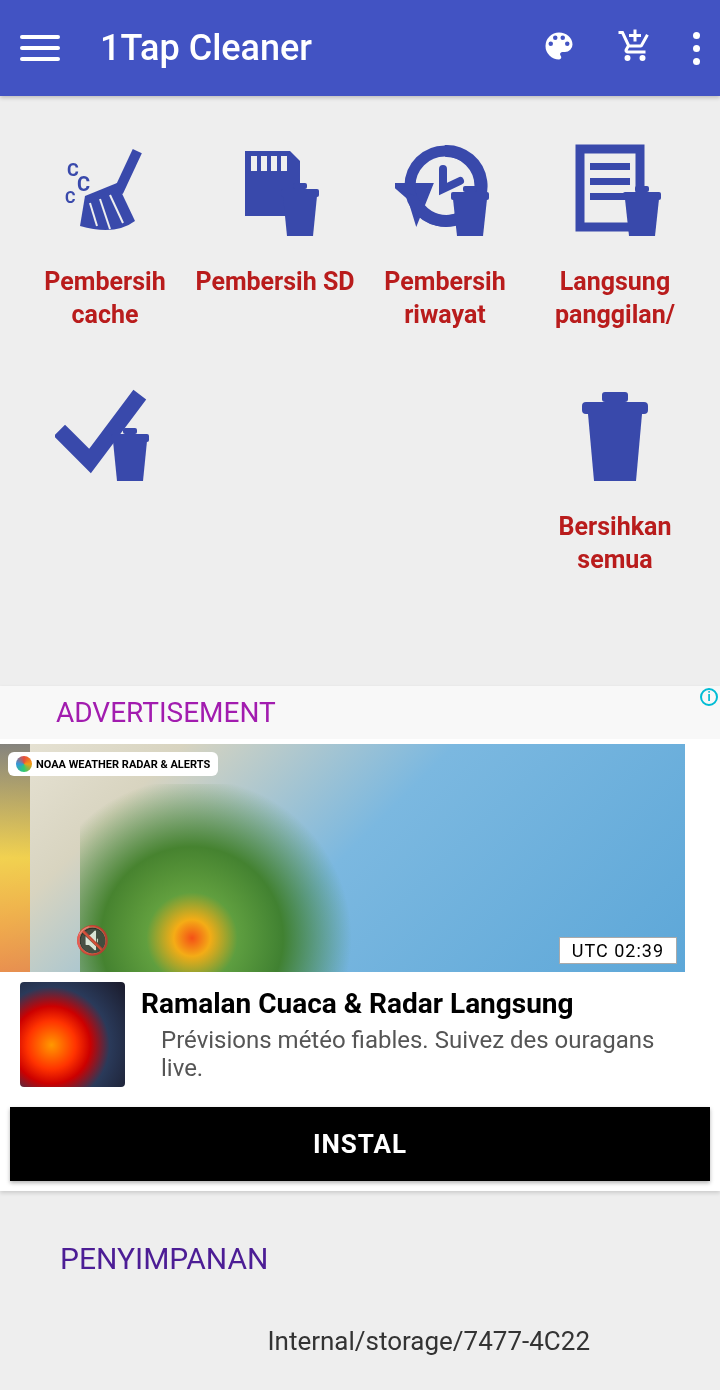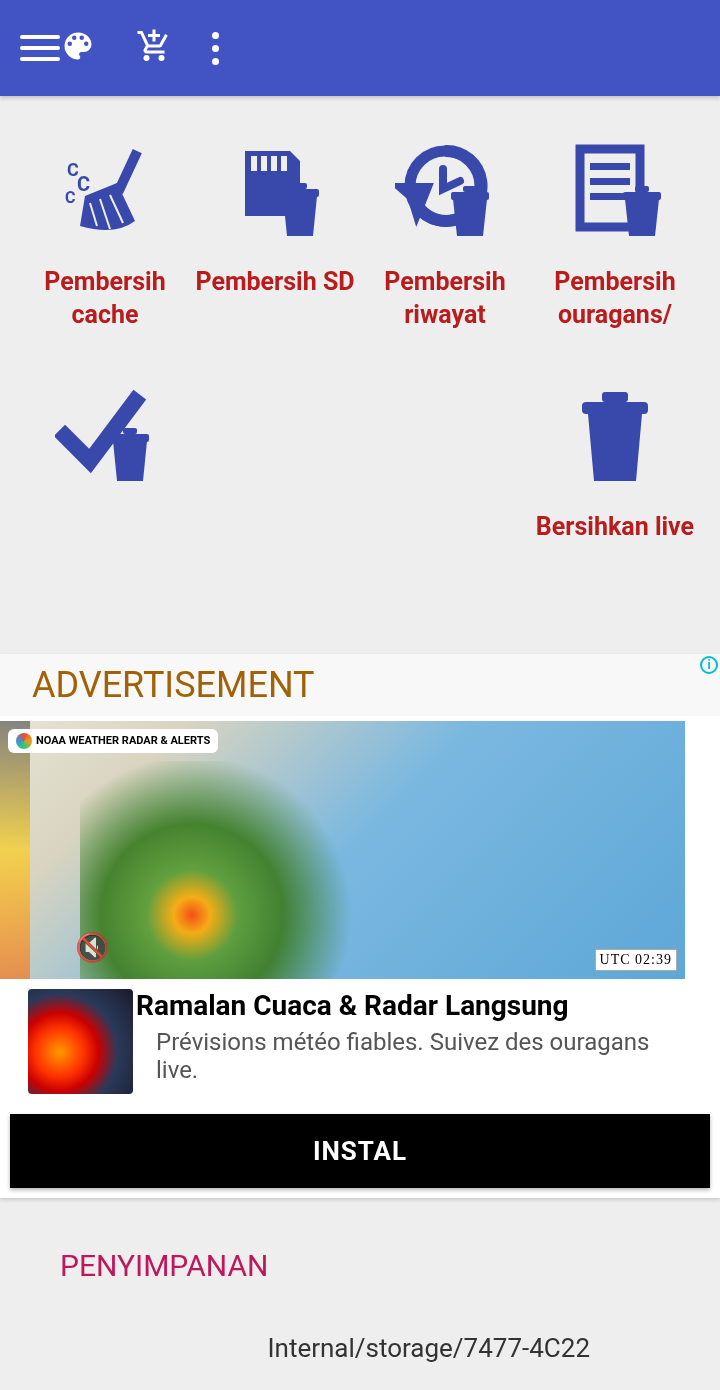--- a/index.html
+++ b/index.html
@@ -52,42 +52,42 @@
     line-height: 1.3;
   }
 
   .ad-section {
     background: #fff;
     padding: 0 0 10px;
     box-shadow: 0 2px 4px rgba(0,0,0,0.15);
     position: relative;
   }
   .ad-header {
-    font-size: 36px;
-    color: #a16207;
-    padding: 10px 32px;
+    font-size: 28px;
+    color: #a21caf;
+    padding: 10px 56px;
     background: #f8f8f8;
   }
   .ad-info-badge {
     position: absolute;
     right: 2px;
     top: 2px;
     width: 18px;
     height: 18px;
     border: 2px solid #00bcd4;
     border-radius: 50%;
     color: #00bcd4;
     font-size: 12px;
     font-weight: bold;
     display: flex;
     align-items: center;
     justify-content: center;
   }
   .ad-map {
-    height: 258px;
+    height: 228px;
     margin: 5px 35px 0 0;
     background: linear-gradient(135deg, #e8e4d6 0%, #d8d4c0 20%, #7bb8e0 50%, #5da7d8 100%);
     position: relative;
     overflow: hidden;
   }
   .ad-map::before {
     content: "";
     position: absolute;
     left: 80px;
     top: 40px;
@@ -115,24 +115,23 @@
     height: 16px;
     border-radius: 50%;
     background: conic-gradient(#e74c3c, #f39c12, #2ecc71, #3498db, #e74c3c);
   }
   .ad-time-badge {
     position: absolute;
     right: 8px;
     bottom: 8px;
     background: #fff;
     border: 1px solid #aaa;
-    padding: 2px 4px;
-    font-size: 14px;
+    padding: 2px 12px;
+    font-size: 18px;
     letter-spacing: 1px;
-    font-family: Liberation Serif, serif;
   }
   .ad-mute {
     position: absolute;
     left: 75px;
     bottom: 15px;
     color: #fff;
     font-size: 28px;
     opacity: 0.8;
   }
   .ad-strip {
@@ -140,23 +139,23 @@
     left: 0;
     top: 0;
     bottom: 0;
     width: 30px;
     background: linear-gradient(to top, #ff6600, #ffcc00, #444);
     opacity: 0.6;
   }
 
   .ad-details {
     display: flex;
-    padding: 10px 28px;
-    gap: 3px;
-    align-items: flex-start;
+    padding: 10px 20px;
+    gap: 16px;
+    align-items: center;
   }
   .ad-thumb {
     width: 105px;
     height: 105px;
     background: radial-gradient(circle at 30% 60%, #ff9900 0%, #ff3300 25%, #cc0000 40%, #2a3a5a 60%, #1a1a2a 100%);
     border-radius: 4px;
     flex-shrink: 0;
   }
   .ad-text { flex: 1; }
   .ad-title { font-size: 28px; font-weight: 700; margin-bottom: 6px; }
@@ -168,38 +167,39 @@
     color: #fff;
     text-align: center;
     padding: 22px 0;
     font-size: 26px;
     font-weight: 700;
     letter-spacing: 1px;
     box-shadow: 0 2px 4px rgba(0,0,0,0.3);
   }
 
   .storage-section { padding: 50px 60px 0; }
-  .storage-title { font-size: 30px; color: #be185d; }
+  .storage-title { font-size: 30px; color: #4c1d95; }
   .storage-row {
     display: flex;
     justify-content: flex-end;
     padding: 50px 70px 0 120px;
     font-size: 26px;
     color: #333;
   }
 </style>
 </head>
 <body>
 
 <div class="header">
   <div class="menu-btn">
     <span></span>
       <span></span>
       <span></span>
   </div>
+  <div class="app-title">1Tap Cleaner</div>
   <div class="header-icons">
     <div class="header-icon">
       <svg width="36" height="36" viewBox="0 0 24 24">
           <path fill="#fff" d="M12 3a9 9 0 0 0 0 18c.83 0 1.5-.67 1.5-1.5 0-.39-.15-.74-.39-1.01-.23-.26-.38-.61-.38-.99 0-.83.67-1.5 1.5-1.5H16a5 5 0 0 0 5-5c0-4.42-4.03-8-9-8zm-5.5 9a1.5 1.5 0 1 1 0-3 1.5 1.5 0 0 1 0 3zm3-4a1.5 1.5 0 1 1 0-3 1.5 1.5 0 0 1 0 3zm5 0a1.5 1.5 0 1 1 0-3 1.5 1.5 0 0 1 0 3zm3 4a1.5 1.5 0 1 1 0-3 1.5 1.5 0 0 1 0 3z"></path>
         </svg>
     </div>
     <div class="header-icon">
       <svg width="36" height="36" viewBox="0 0 24 24">
           <path fill="#fff" d="M11 9h2V6h3V4h-3V1h-2v3H8v2h3v3zm-4 9a2 2 0 1 0 0 4 2 2 0 0 0 0-4zm10 0a2 2 0 1 0 0 4 2 2 0 0 0 0-4zM7.17 14.75l.03-.12L8.1 13h7.45c.75 0 1.41-.41 1.75-1.03l3.86-7.01L19.42 4l-3.87 7H8.53L4.27 2H1v2h2l3.6 7.59-1.35 2.45C5.09 14.32 5 14.65 5 15c0 1.1.9 2 2 2h12v-2H7.42c-.14 0-.25-.11-.25-.25z"></path>
         </svg>
@@ -271,21 +271,21 @@
               <rect x="15" y="8" width="60" height="78" fill="none" stroke="#3949ab" stroke-width="9"></rect>
               <rect x="25" y="22" width="40" height="7"></rect>
               <rect x="25" y="37" width="40" height="7"></rect>
               <rect x="25" y="52" width="40" height="7"></rect>
               <path d="M60 58 L94 58 L90 95 L64 95 Z"></path>
               <rect x="58" y="51" width="38" height="8" rx="2"></rect>
               <rect x="70" y="45" width="14" height="6" rx="2"></rect>
             </g>
           </svg>
       </div>
-      <div class="grid-label">Pembersih ouragans/</div>
+      <div class="grid-label">Langsung panggilan/</div>
     </div>
   </div>
   <div class="grid-row">
     <div class="grid-item">
       <div class="grid-icon">
         <svg width="100" height="100" viewBox="0 0 100 100">
             <g fill="#3949ab">
               <path d="M10 50 L35 75 L80 15" fill="none" stroke="#3949ab" stroke-width="16" stroke-linecap="square"></path>
               <path d="M58 55 L92 55 L88 95 L62 95 Z"></path>
               <rect x="56" y="48" width="38" height="8" rx="2"></rect>
@@ -299,21 +299,21 @@
     <div class="grid-item">
       <div class="grid-icon">
         <svg width="90" height="100" viewBox="0 0 90 100">
             <g fill="#3949ab">
               <path d="M18 28 L72 28 L66 95 L24 95 Z"></path>
               <rect x="12" y="16" width="66" height="12" rx="4"></rect>
               <rect x="32" y="6" width="26" height="10" rx="3"></rect>
             </g>
           </svg>
       </div>
-      <div class="grid-label">Bersihkan live</div>
+      <div class="grid-label">Bersihkan semua</div>
     </div>
   </div>
 </div>
 
 <div class="ad-section">
   <div class="ad-info-badge">i</div>
   <div class="ad-header">ADVERTISEMENT</div>
   <div class="ad-map">
     <div class="ad-strip"></div>
     <div class="ad-map-badge">NOAA WEATHER RADAR &amp; ALERTS</div>

